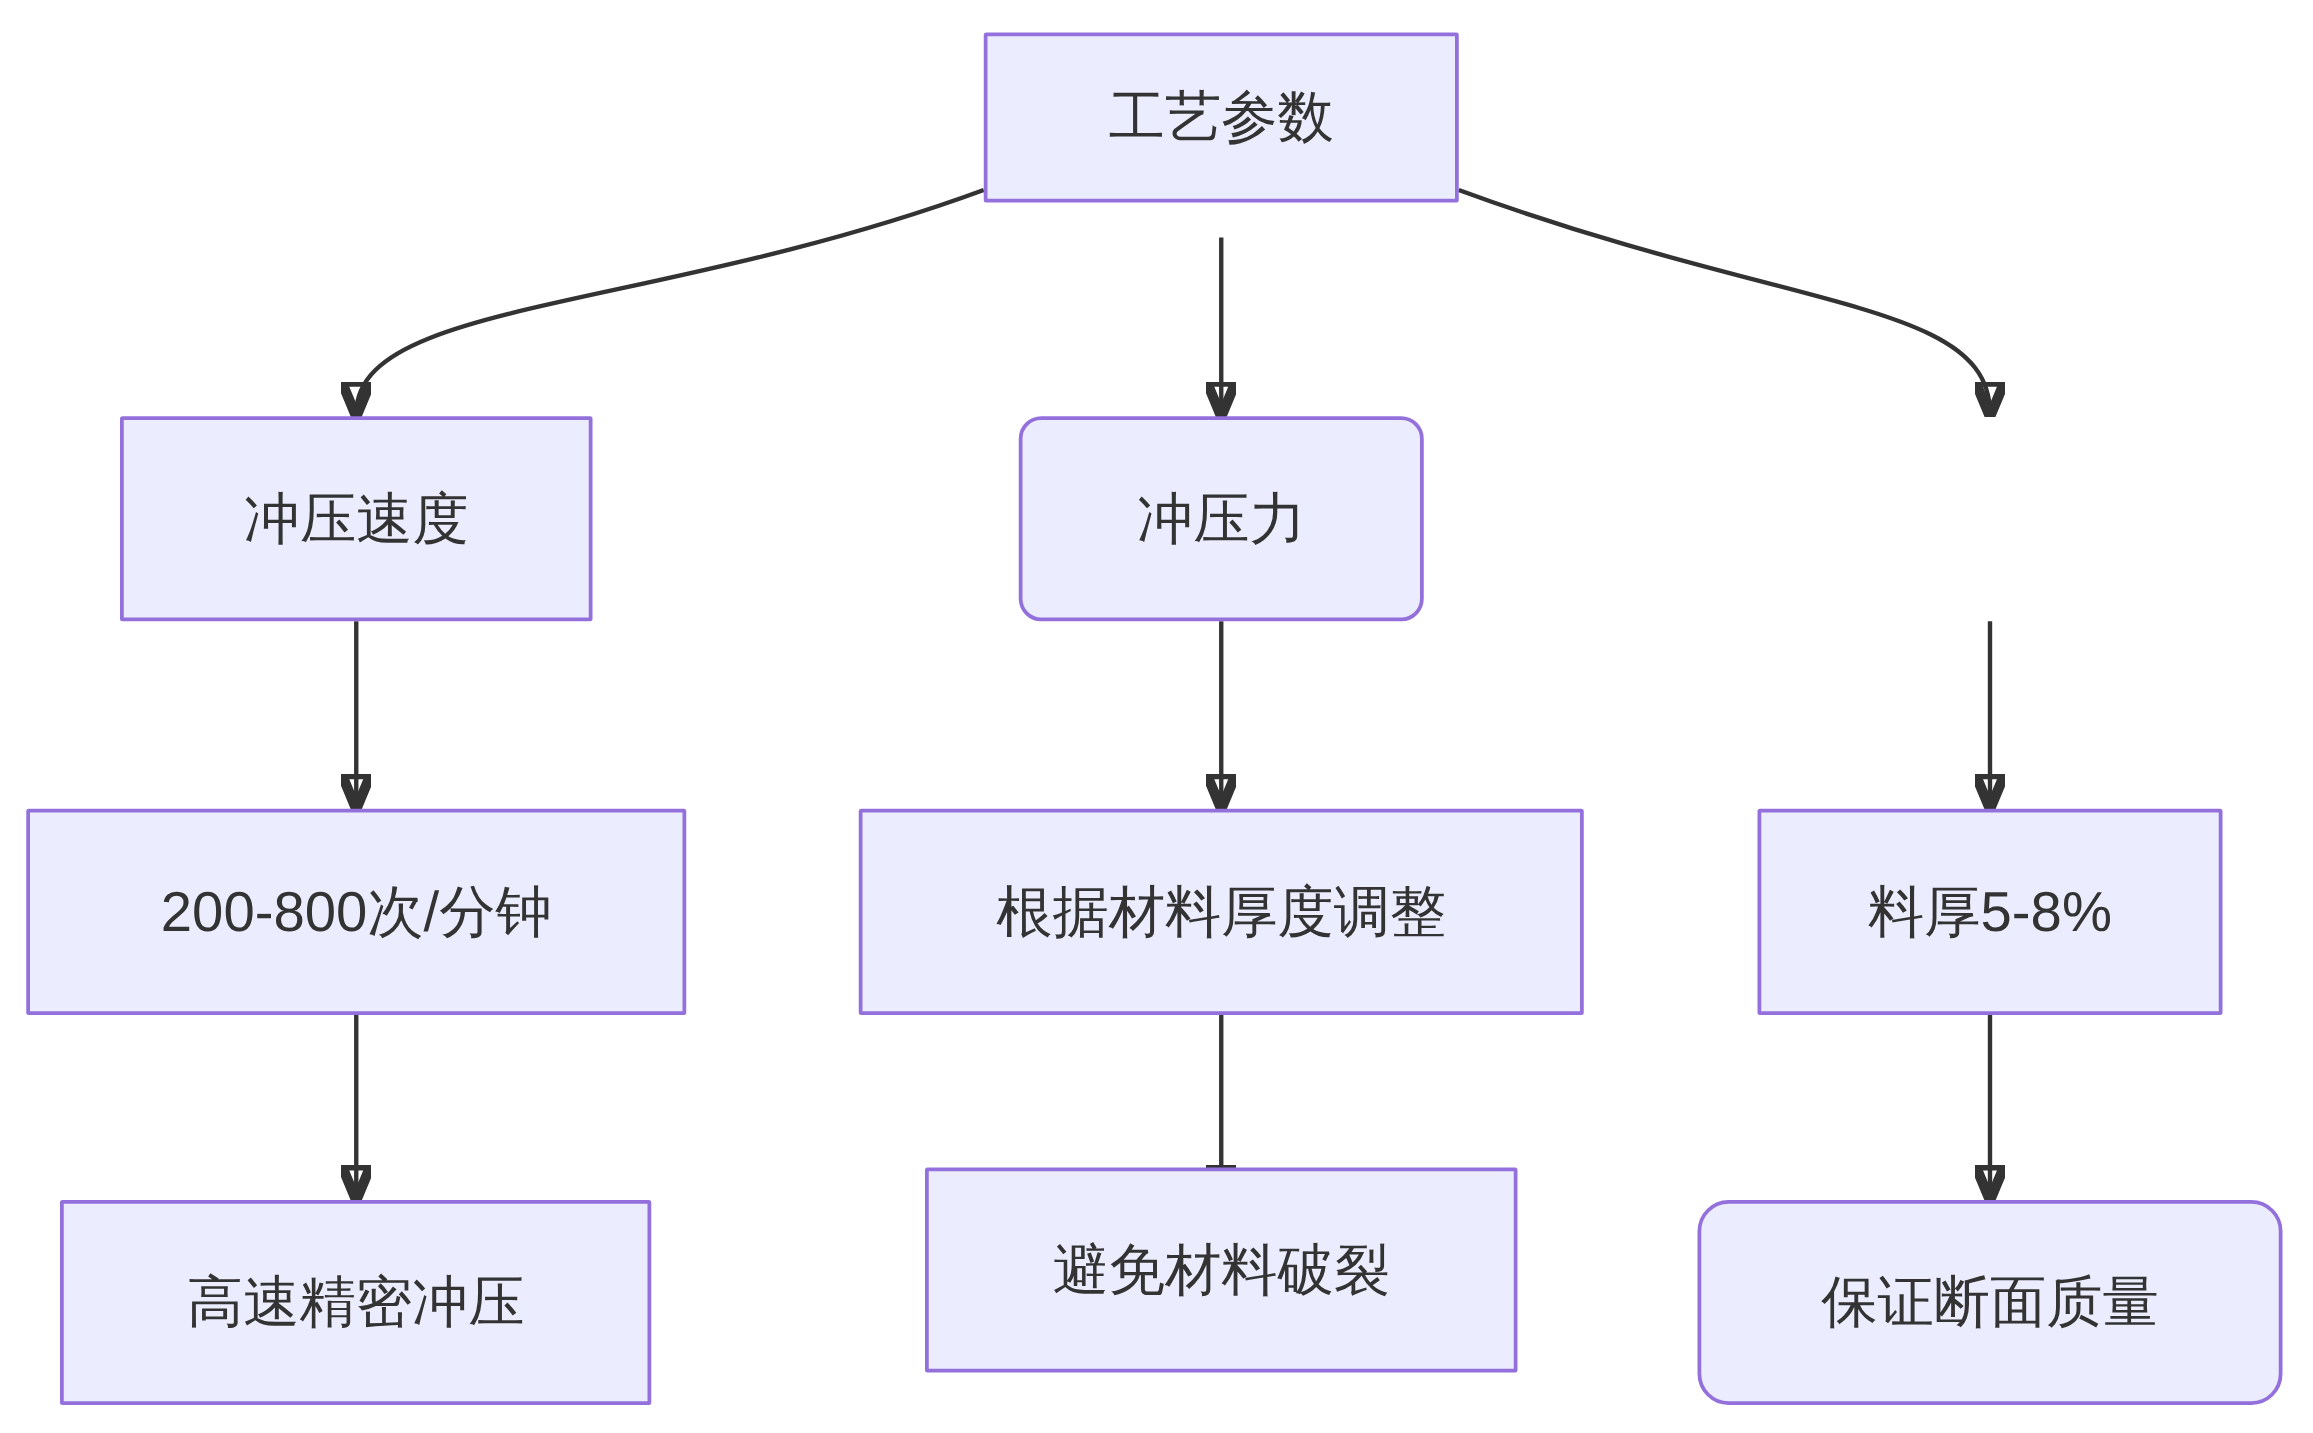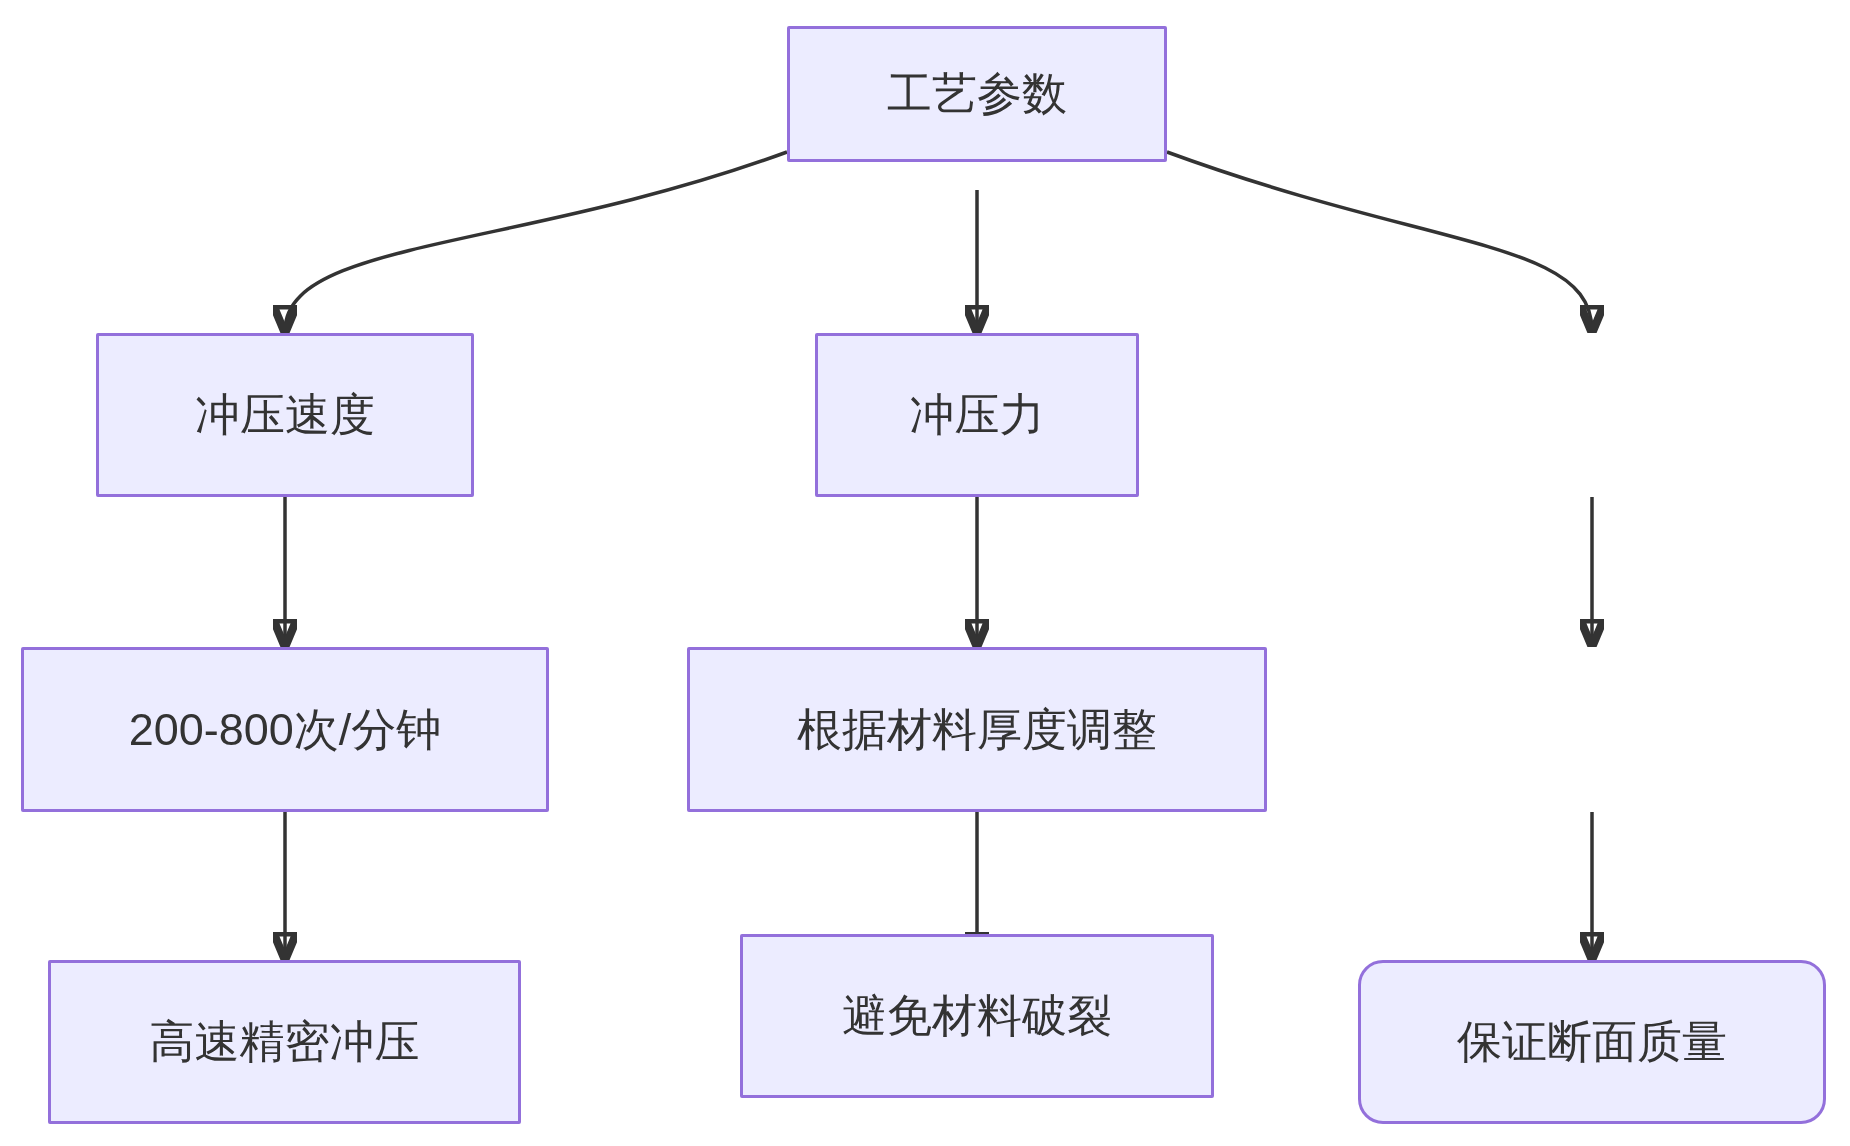--- a/index.html
+++ b/index.html
@@ -39,21 +39,21 @@
     color:var(--text);
     font-size:45px;
     line-height:1.2;
     text-align:center;
     white-space:nowrap;
   }
   
   .node-a{left:787px;top:26px;width:380px;height:136px;}
   
   .node-b{left:96px;top:333px;width:378px;height:164px;text-align:center;}
-  .node-c{left:815px;top:333px;width:324px;height:164px;}
+  .node-c{left:815px;top:333px;width:324px;height:164px;border-radius:18px;}
   .node-d{left:1406px;top:333px;width:372px;height:164px;}
   
   .node-e{left:21px;top:647px;width:528px;height:165px;}
   .node-f{left:687px;top:647px;width:580px;height:165px;}
   .node-g{left:1406px;top:647px;width:372px;height:165px;}
   
   .node-h{left:48px;top:960px;width:473px;height:164px;}
   .node-i{left:740px;top:934px;width:474px;height:164px;}
   .node-j{left:1358px;top:960px;width:468px;height:164px;border-radius:25px;}
 </style>
@@ -93,20 +93,23 @@
 
 
   <div class="node node-e">
     <span>200-800次/分钟</span>
   </div>
 
   <div class="node node-f">
     <span>根据材料厚度调整</span>
   </div>
 
+  <div class="node node-g">
+    <span>料厚5-8%</span>
+  </div>
 
   <div class="node node-h">
     <span>高速精密冲压</span>
   </div>
 
   <div class="node node-i">
     <span>避免材料破裂</span>
   </div>
 
   <div class="node node-j">

